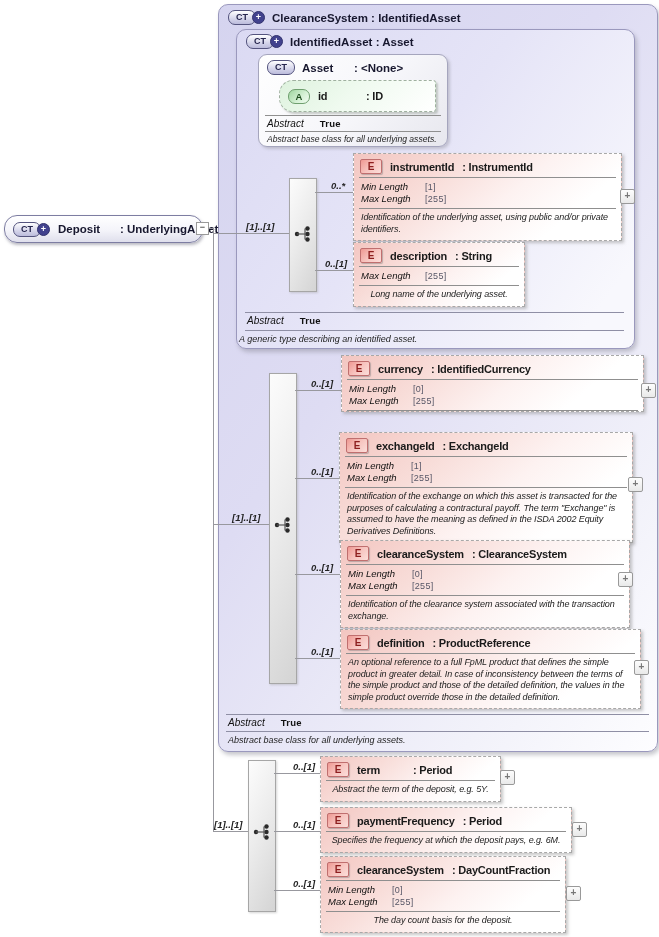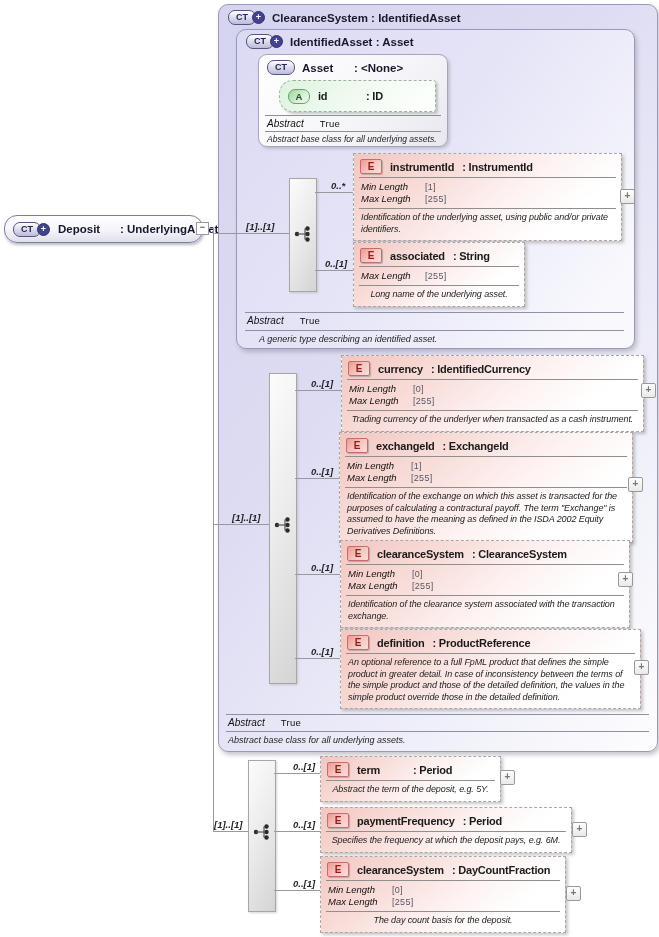--- a/index.html
+++ b/index.html
@@ -46,21 +46,21 @@
   .facets{padding:3px 7px 3px 7px;}
   .facet{display:flex;line-height:12px;}
   .flabel{font-style:italic;font-size:9.5px;color:#111;width:64px;flex:0 0 auto;}
   .fvalue{font-size:9px;color:#565666;letter-spacing:.3px;}
   .ann{font-style:italic;font-size:9px;line-height:11.5px;color:#222;padding:3px 7px 5px 7px;letter-spacing:-0.1px;}
   .nowrap{white-space:nowrap;overflow:hidden;text-align:center;}
   .ann-abs{position:absolute;font-style:italic;font-size:9px;color:#222;white-space:nowrap;}
   
   .absrow{position:absolute;display:flex;align-items:baseline;}
   .abslabel{font-style:italic;font-size:10px;color:#111;}
-  .absval{font-size:9.5px;font-weight:normal;color:#111;margin-left:16px;letter-spacing:.3px;}
+  .absval{font-size:9.5px;font-weight:bold;color:#111;margin-left:16px;letter-spacing:.3px;}
   .sep{position:absolute;height:0;border-top:1px solid #8f8fa5;}
   
   .seqbar{position:absolute;width:26px;border:1px solid #a6a6a6;z-index:4;
           background:linear-gradient(115deg,#fcfcfc 0%,#ececec 45%,#d4d4d4 100%);
           box-shadow:1px 1px 2px rgba(150,150,150,.4);}
   .seqicon{position:absolute;left:3px;}
   
   .card{position:absolute;font-size:9.5px;font-style:italic;font-weight:bold;color:#222;z-index:6;white-space:nowrap;}
   
   .plusbtn{position:absolute;width:13px;height:13px;border:1px solid #999;border-radius:2px;z-index:6;
@@ -104,21 +104,21 @@
           <span class="ctp">+</span>
         </span>
       <span class="bigtitle"><span>IdentifiedAsset</span> <span>: Asset</span></span>
     </div>
     <div class="sep" style="left:8px;right:10px;top:282px;"></div>
     <div class="absrow" style="left:10px;top:285px;">
       <span class="abslabel">Abstract</span>
       <span class="absval">True</span>
     </div>
     <div class="sep" style="left:8px;right:10px;top:300px;"></div>
-    <div class="ann-abs" style="left:22px;top:304px;">A generic type describing an identified asset.</div>
+    <div class="ann-abs" style="left:2px;top:304px;">A generic type describing an identified asset.</div>
   </div>
 
   <div class="assetbox" style="left:258px;top:54px;width:188px;height:91px;">
     <div class="bighead" style="left:8px;top:5px;">
       <span class="ct">
           <span class="ctr">CT</span>
         </span>
       <span class="bigtitle"><span class="nw52" style="display:inline-block;">Asset</span><span>: &lt;None&gt;</span></span>
     </div>
     <div class="attrbox" style="left:20px;top:25px;width:147px;height:30px;">
@@ -222,21 +222,21 @@
         </div>
     </div>
     <div class="hrline"></div>
     <div class="ann">Identification of the underlying asset, using public and/or private identifiers.</div>
   </div>
   <div class="plusbtn" style="left:620px;top:189px;">+</div>
 
   <div class="ebox" style="left:353px;top:242px;width:170px;">
     <div class="trow">
         <span class="eicon">E</span>
-        <span class="name">associated</span>
+        <span class="name">description</span>
         <span class="etype">: String</span>
       </div>
     <div class="hrline"></div>
     <div class="facets">
       <div class="facet">
           <span class="flabel">Max Length</span>
           <span class="fvalue">[255]</span>
         </div>
     </div>
     <div class="hrline"></div>
@@ -254,21 +254,20 @@
       <div class="facet">
           <span class="flabel">Min Length</span>
           <span class="fvalue">[0]</span>
         </div>
       <div class="facet">
           <span class="flabel">Max Length</span>
           <span class="fvalue">[255]</span>
         </div>
     </div>
     <div class="hrline"></div>
-    <div class="ann nowrap">Trading currency of the underlyer when transacted as a cash instrument.</div>
   </div>
   <div class="plusbtn" style="left:641px;top:383px;">+</div>
 
   <div class="ebox" style="left:339px;top:432px;width:292px;">
     <div class="trow">
         <span class="eicon">E</span>
         <span class="name">exchangeId</span>
         <span class="etype">: ExchangeId</span>
       </div>
     <div class="hrline"></div>

